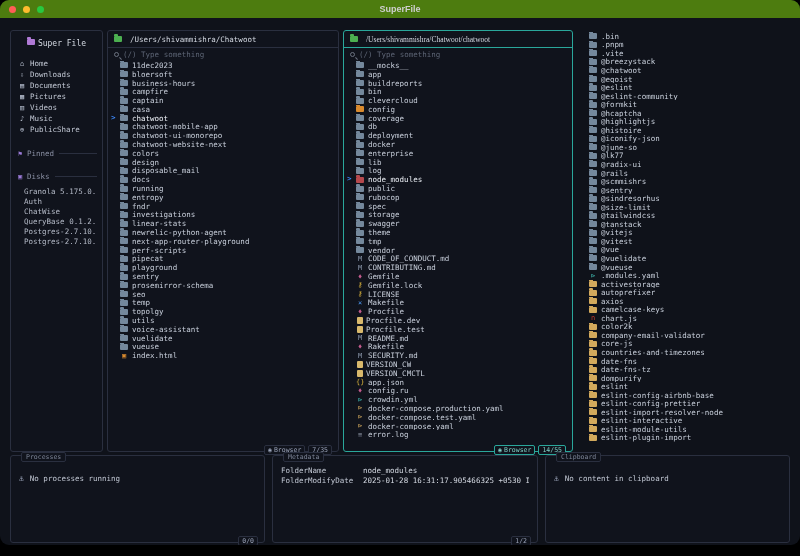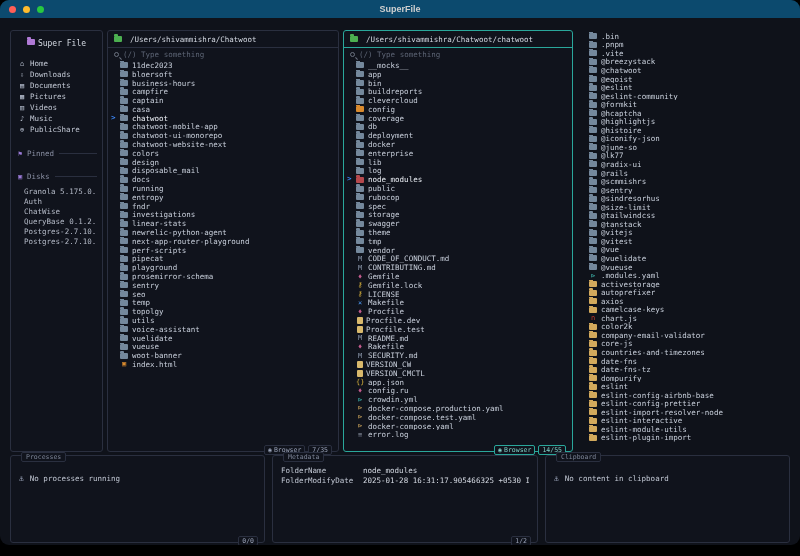--- a/index.html
+++ b/index.html
@@ -3,21 +3,21 @@
 <meta charset="utf-8">
 <style>
   * { box-sizing: border-box; margin: 0; padding: 0; }
   html,body { width: 800px; height: 556px; background: #000; overflow: hidden; }
   body { font-family: "DejaVu Sans Mono", monospace; }
 
   .window { position: absolute; top:0; left:0; width:800px; height:545px;
             background:#0f121a; border-radius:9px 9px 9px 9px; overflow:hidden; }
 
   
-  .titlebar { height:18px; background:#0c4a6e; display:flex; align-items:center; position:relative; }
+  .titlebar { height:18px; background:#4d7c0f; display:flex; align-items:center; position:relative; }
   .lights { display:flex; gap:7px; margin-left:9px; }
   .light { width:7px; height:7px; border-radius:50%; }
   .l-red{ background:#ff5f57; } .l-yellow{ background:#febc2e; } .l-green{ background:#28c840; }
   .wtitle { position:absolute; left:0; right:0; text-align:center; color:#cfcfcf;
             font-family:"Liberation Sans", sans-serif; font-size:9px; font-weight:bold; }
 
   .content { position:absolute; top:18px; left:0; right:0; bottom:0; padding:12px 10px 2px 10px; }
   .main-row { display:flex; gap:4px; height:422px; }
   .bottom-row { display:flex; gap:7px; height:88px; margin-top:3px; }
 
@@ -37,21 +37,21 @@
   .sb-section .line { flex:1; height:1px; background:#2a2f3f; margin-left:2px; }
   .drow { height:10px; line-height:10px; padding-left:8px; color:#b4bac7; white-space:nowrap; overflow:hidden; }
   .disk-list { margin-top:6px; }
 
   
   .fpanel { width:232px; display:flex; flex-direction:column; }
   .fpanel2 { width:230px; }
   .fpanel.active { border-color:#2aa79b; }
   .phead { height:17px; border-bottom:1px solid #2a2f3f; display:flex; align-items:center; gap:4px;
            padding:0 6px; font-size:7.5px; color:#d5dae3; white-space:nowrap; overflow:hidden; }
-  .fpanel.active .phead { border-bottom-color:#2aa79b; }
+  .fpanel.active .phead { border-bottom-color:#2aa79b;font-family:Liberation Serif, serif; }
   .phead .ic.f { --c:#4caf50; }
   .searchrow { height:13px; display:flex; align-items:center; gap:4px; padding:0 6px; color:#5d6575; font-size:7.5px; }
   .search-glass { width:5px; height:5px; border:1px solid #6b7280; border-radius:50%; position:relative; flex:none; }
   .search-glass::after { content:""; position:absolute; width:3px; height:1px; background:#6b7280;
                          transform:rotate(45deg); left:4px; top:5px; }
   .flist { flex:1; overflow:hidden; padding-bottom:2px; }
 
   .frow { display:flex; align-items:center; height:8.8px; padding-left:12px; position:relative;
           font-size:7.5px; color:#c9d0dc; white-space:nowrap; overflow:hidden; cursor:default; }
   .preview .frow { height:8.55px; }
@@ -290,30 +290,30 @@
               <span class="fname">pipecat</span>
             </div>
             <div class="frow">
 
               <span class="ic f" style="--c: #74889c;"></span>
               <span class="fname">playground</span>
             </div>
             <div class="frow">
 
               <span class="ic f" style="--c: #74889c;"></span>
+              <span class="fname">sentry</span>
+            </div>
+            <div class="frow">
+
+              <span class="ic f" style="--c: #74889c;"></span>
               <span class="fname">prosemirror-schema</span>
             </div>
             <div class="frow">
 
               <span class="ic f" style="--c: #74889c;"></span>
-              <span class="fname">sentry</span>
-            </div>
-            <div class="frow">
-
-              <span class="ic f" style="--c: #74889c;"></span>
               <span class="fname">seo</span>
             </div>
             <div class="frow">
 
               <span class="ic f" style="--c: #74889c;"></span>
               <span class="fname">temp</span>
             </div>
             <div class="frow">
 
               <span class="ic f" style="--c: #74889c;"></span>
@@ -331,25 +331,20 @@
             </div>
             <div class="frow">
 
               <span class="ic f" style="--c: #74889c;"></span>
               <span class="fname">vuelidate</span>
             </div>
             <div class="frow">
 
               <span class="ic f" style="--c: #74889c;"></span>
               <span class="fname">vueuse</span>
-            </div>
-            <div class="frow">
-
-              <span class="ic f" style="--c: #74889c;"></span>
-              <span class="fname">woot-banner</span>
             </div>
             <div class="frow">
 
               <span class="ic g" style="--c: #d98a2e;">▣</span>
               <span class="fname">index.html</span>
             </div>
           </div>
         <div class="chips">
           <span class="chip">
               <span>◉</span>
@@ -376,26 +371,26 @@
               <span class="fname">__mocks__</span>
             </div>
             <div class="frow">
 
               <span class="ic f" style="--c: #74889c;"></span>
               <span class="fname">app</span>
             </div>
             <div class="frow">
 
               <span class="ic f" style="--c: #74889c;"></span>
+              <span class="fname">buildreports</span>
+            </div>
+            <div class="frow">
+
+              <span class="ic f" style="--c: #74889c;"></span>
               <span class="fname">bin</span>
-            </div>
-            <div class="frow">
-
-              <span class="ic f" style="--c: #74889c;"></span>
-              <span class="fname">buildreports</span>
             </div>
             <div class="frow">
 
               <span class="ic f" style="--c: #74889c;"></span>
               <span class="fname">clevercloud</span>
             </div>
             <div class="frow">
 
               <span class="ic f" style="--c: #d98a2e;"></span>
               <span class="fname">config</span>

